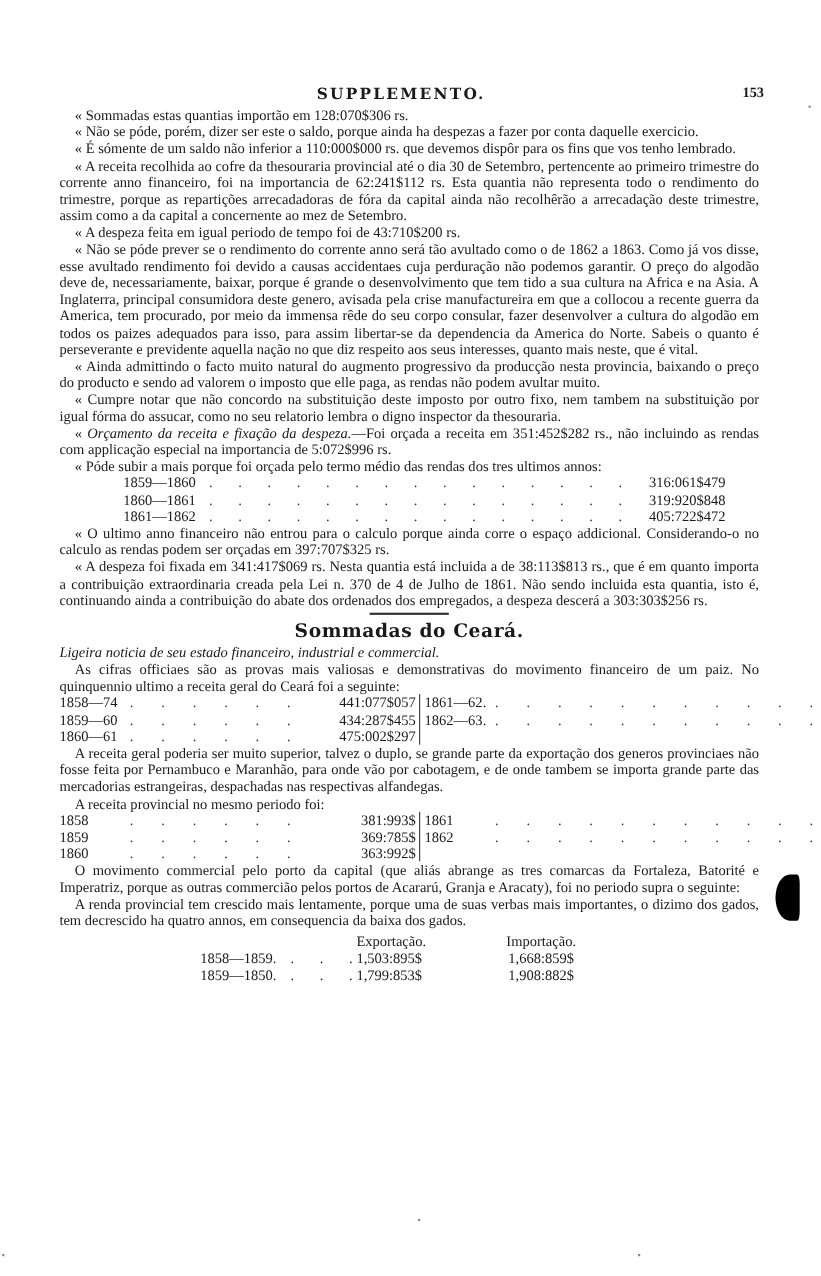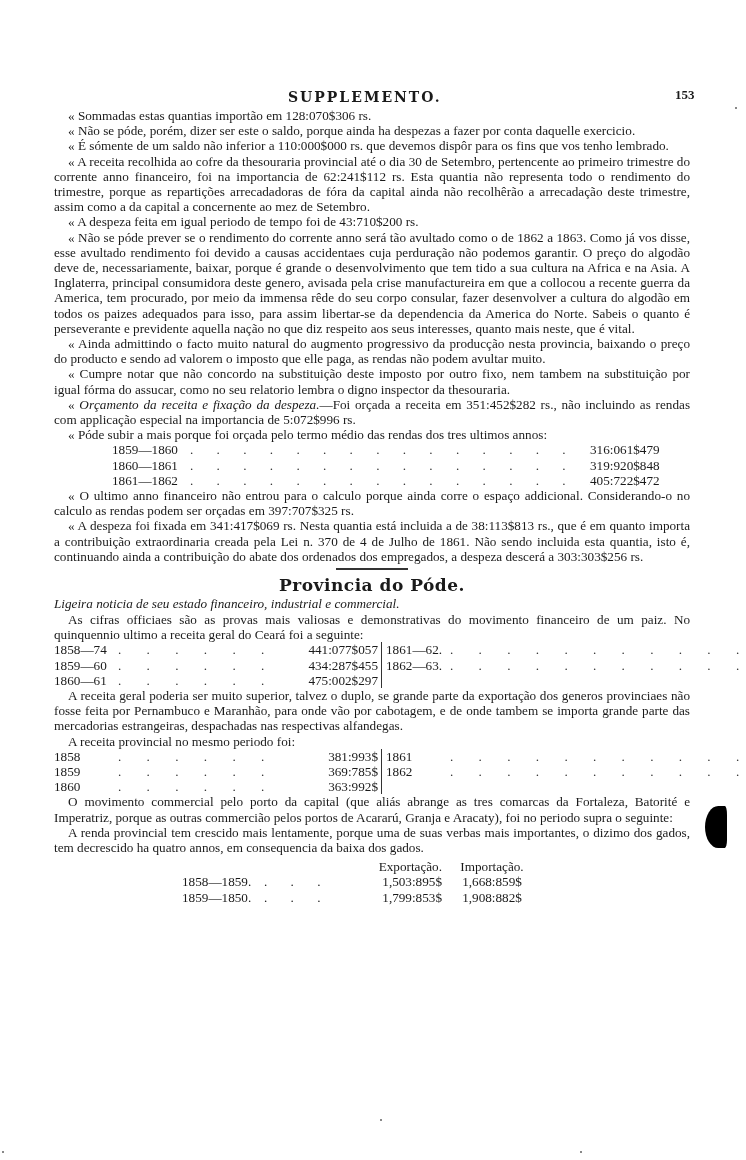--- a/index.html
+++ b/index.html
@@ -1,18 +1,18 @@
 <!DOCTYPE html>
 <html><head>
 <meta charset="utf-8">
 <style>
   html, body { margin:0; padding:0; background:#ffffff; }
   body { width:746px; height:1160px; position:relative; overflow:hidden;
          font-family:"Liberation Serif","DejaVu Serif",serif; color:#1a1a1a; }
-  .page { position:absolute; left:0; top:0; width:746px; height:1024px;margin-top:11px; }
+  .page { position:absolute; left:0; top:0; width:746px; height:1024px; }
   .header { position:absolute; top:78px; left:0; width:746px; height:20px; }
   .running-head { position:absolute; left:288px; top:0; font-family:"DejaVu Serif",serif;
                   font-weight:bold; letter-spacing:2px; font-size:14px; }
   .page-number { position:absolute; left:675px; top:-2px; font-weight:bold; font-size:13px; }
   .body { position:absolute; left:54px; top:97px; width:636px; font-size:13.2px; line-height:15.2px;
           text-align:justify; }
   p { margin:0; text-indent:14px; }
   .dots-table { margin:0 0 0 58px; width:550px; }
   .drow { display:flex; height:15.2px; }
   .drow .lbl { width:78px; }
@@ -27,21 +27,21 @@
   .two-col .col.left { width:324px; border-right:1px solid #333; padding-right:3px; }
   .two-col .col.right { flex:1; padding-left:4px; }
   .crow { display:flex; height:15.2px; }
   .crow .lbl { width:64px; }
   .crow .dots { flex:1; overflow:hidden; white-space:nowrap; letter-spacing:11px; color:#333; }
   .crow .val { width:90px; text-align:right; }
   .trade { margin:4px 0 0 128px; width:360px; }
   .trow { display:flex; height:15.2px; }
   .trow .lbl { width:82px; }
   .trow .dots { width:60px; letter-spacing:10px; overflow:hidden; white-space:nowrap; }
-  .trow .exp { width:118px; text-align:right; }
+  .trow .exp { width:118px; text-align:left; }
   .trow .imp { width:100px; text-align:center; }
   .ink-blot { position:absolute; left:705px; top:795px; width:22px; height:42px;
               background:#000; border-radius:60% 10% 10% 60% / 50% 20% 20% 50%; }
   .speck { position:absolute; width:2px; height:2px; background:#888; }
 </style>
 </head>
 <body>
 
 <div class="page">
 
@@ -78,21 +78,21 @@
         <span class="dots">. . . . . . . . . . . . . . . . . . . . . . . . . . . . . . . .</span>
         <span class="val">405:722$472</span>
       </div>
     </div>
 
     <p>« O ultimo anno financeiro não entrou para o calculo porque ainda corre o espaço addicional. Considerando-o no calculo as rendas podem ser orçadas em 397:707$325 rs.</p>
     <p>« A despeza foi fixada em 341:417$069 rs. Nesta quantia está incluida a de 38:113$813 rs., que é em quanto importa a contribuição extraordinaria creada pela Lei n. 370 de 4 de Julho de 1861. Não sendo incluida esta quantia, isto é, continuando ainda a contribuição do abate dos ordenados dos empregados, a despeza descerá a 303:303$256 rs.</p>
 
     <div class="rule"></div>
 
-    <div class="section-title">Provincia do Póde.</div>
+    <div class="section-title">Sommadas do Ceará.</div>
     <div class="subtitle">Ligeira noticia de seu estado financeiro, industrial e commercial.</div>
 
     <p>As cifras officiaes são as provas mais valiosas e demonstrativas do movimento financeiro de um paiz. No quinquennio ultimo a receita geral do Ceará foi a seguinte:</p>
 
     <div class="two-col">
       <div class="col left">
         <div class="crow">
           <span class="lbl">1858—74</span>
           <span class="dots">. . . . . . . . . . . . . . . . . . . . . . . . . . . . . . . .</span>
           <span class="val">441:077$057</span>

